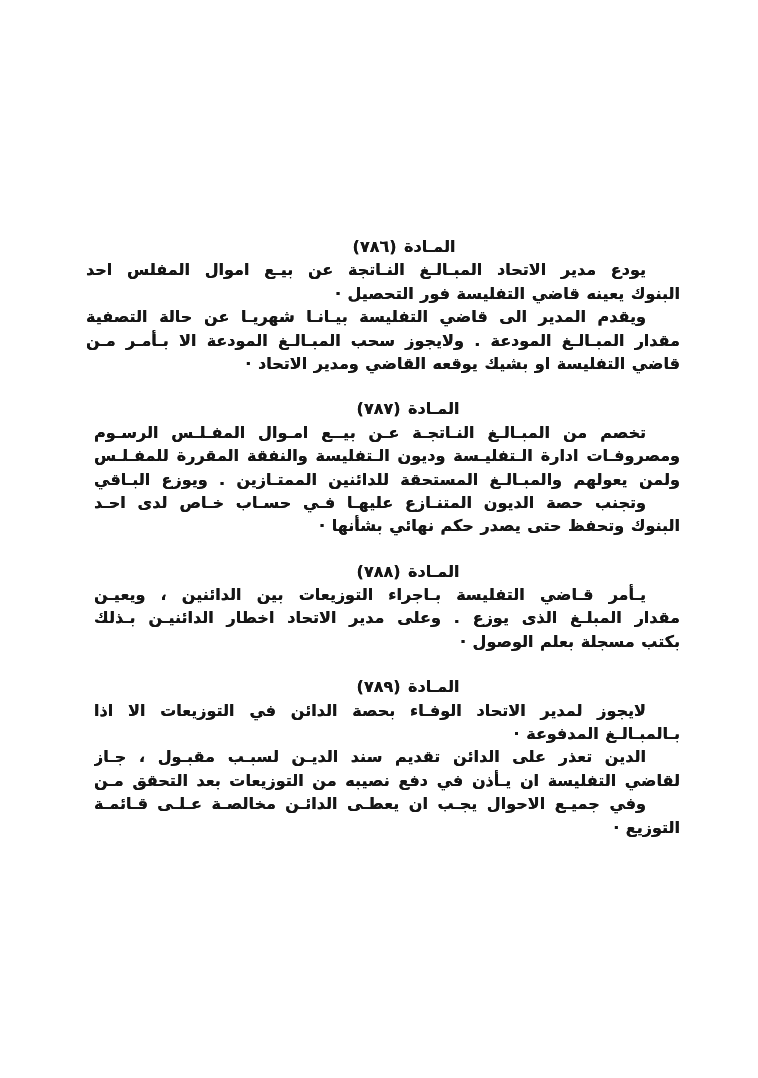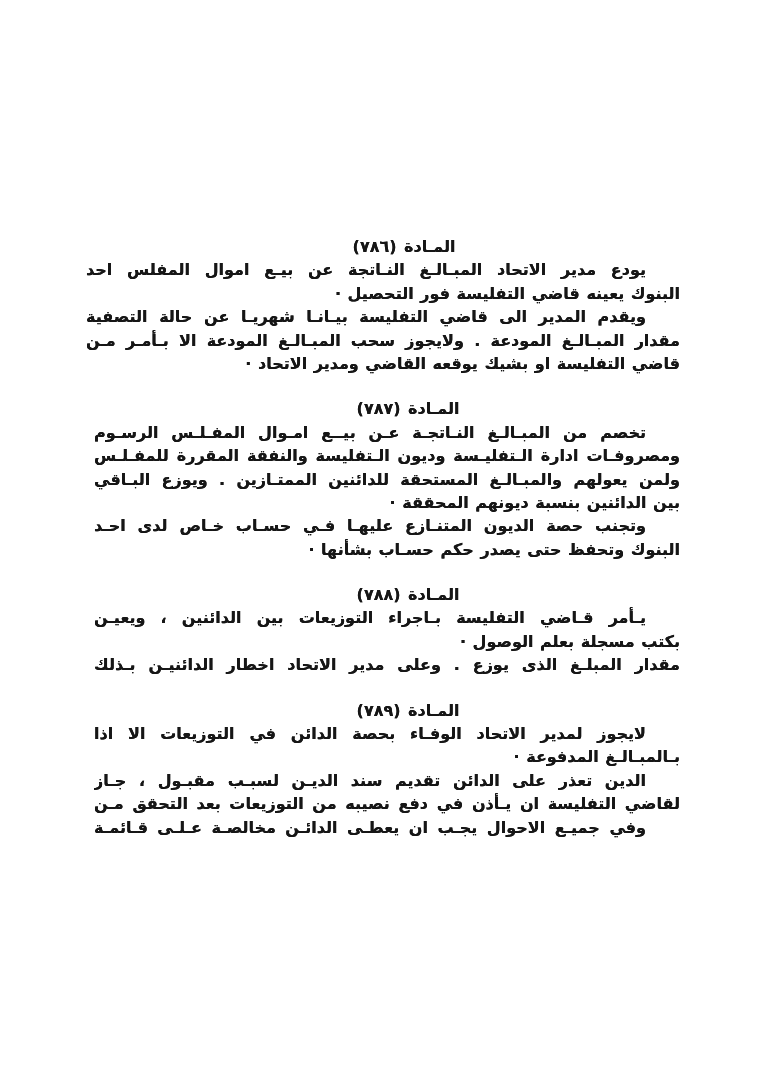--- a/index.html
+++ b/index.html
@@ -79,33 +79,33 @@
         <div class="line endline">البنوك يعينه قاضي التفليسة فور التحصيل ·</div>
         <div class="line justify indent">ويقدم المدير الى قاضي التفليسة بيـانـا شهريـا عن حالة التصفية</div>
         <div class="line justify">مقدار المبـالـغ المودعة . ولايجوز سحب المبـالـغ المودعة الا بـأمـر مـن</div>
         <div class="line endline">قاضي التفليسة او بشيك يوقعه القاضي ومدير الاتحاد ·</div>
       </section>
       <section class="article">
         <h2 class="article-heading">المـادة (٧٨٧)</h2>
         <div class="line justify indent">تخصم من المبـالـغ النـاتجـة عـن بيــع امـوال المفـلـس الرسـوم</div>
         <div class="line justify">ومصروفـات ادارة الـتفليـسة وديون الـتفليسة والنفقة المقررة للمفـلـس</div>
         <div class="line justify">ولمن يعولهم والمبـالـغ المستحقة للدائنين الممتـازين . ويوزع البـاقي</div>
-        <div class="line endline">بين الدائنين بنسبة ديونهم المحققة ·</div>
         <div class="line justify indent">وتجنب حصة الديون المتنـازع عليهـا فـي حسـاب خـاص لدى احـد</div>
-        <div class="line endline">البنوك وتحفظ حتى يصدر حكم حسـاب بشأنها ·</div>
+        <div class="line endline">البنوك وتحفظ حتى يصدر حكم نهائي بشأنها ·</div>
       </section>
       <section class="article">
         <h2 class="article-heading">المـادة (٧٨٨)</h2>
         <div class="line justify indent">يـأمر قـاضي التفليسة بـاجراء التوزيعات بين الدائنين ، ويعيـن</div>
+        <div class="line justify">مقدار المبلـغ الذى يوزع . وعلى مدير الاتحاد اخطار الدائنيـن بـذلك</div>
         <div class="line endline">بكتب مسجلة بعلم الوصول ·</div>
-        <div class="line justify">مقدار المبلـغ الذى يوزع . وعلى مدير الاتحاد اخطار الدائنيـن بـذلك</div>
       </section>
       <section class="article">
         <h2 class="article-heading">المـادة (٧٨٩)</h2>
         <div class="line justify indent">لايجوز لمدير الاتحاد الوفـاء بحصة الدائن في التوزيعات الا اذا</div>
         <div class="line endline">بـالمبـالـغ المدفوعة ·</div>
         <div class="line justify indent">الدين تعذر على الدائن تقديم سند الديـن لسبـب مقبـول ، جـاز</div>
         <div class="line justify">لقاضي التفليسة ان يـأذن في دفع نصيبه من التوزيعات بعد التحقق مـن</div>
         <div class="line justify indent">وفي جميـع الاحوال يجـب ان يعطـى الدائـن مخالصـة عـلـى قـائمـة</div>
+        <div class="line endline">التوزيع ·</div>
       </section>
     </main>
   <div class="page-number">٢٠٧</div>
 </div>
 
 </body></html>

